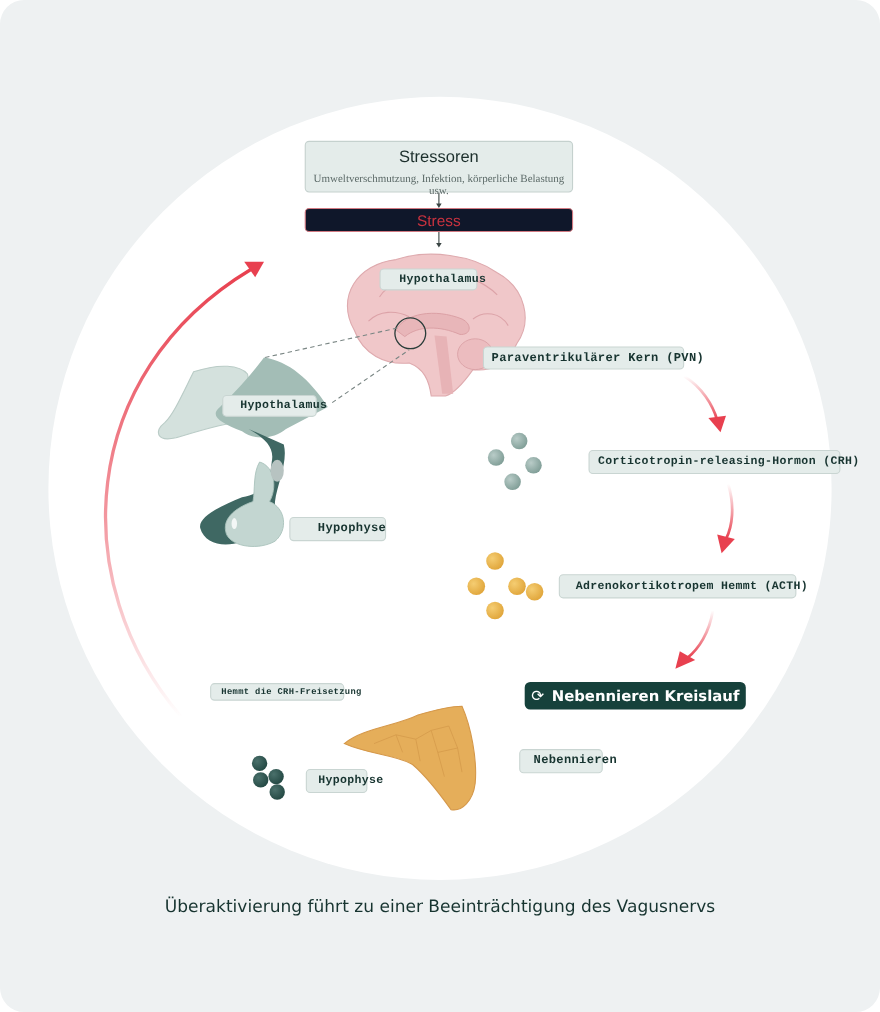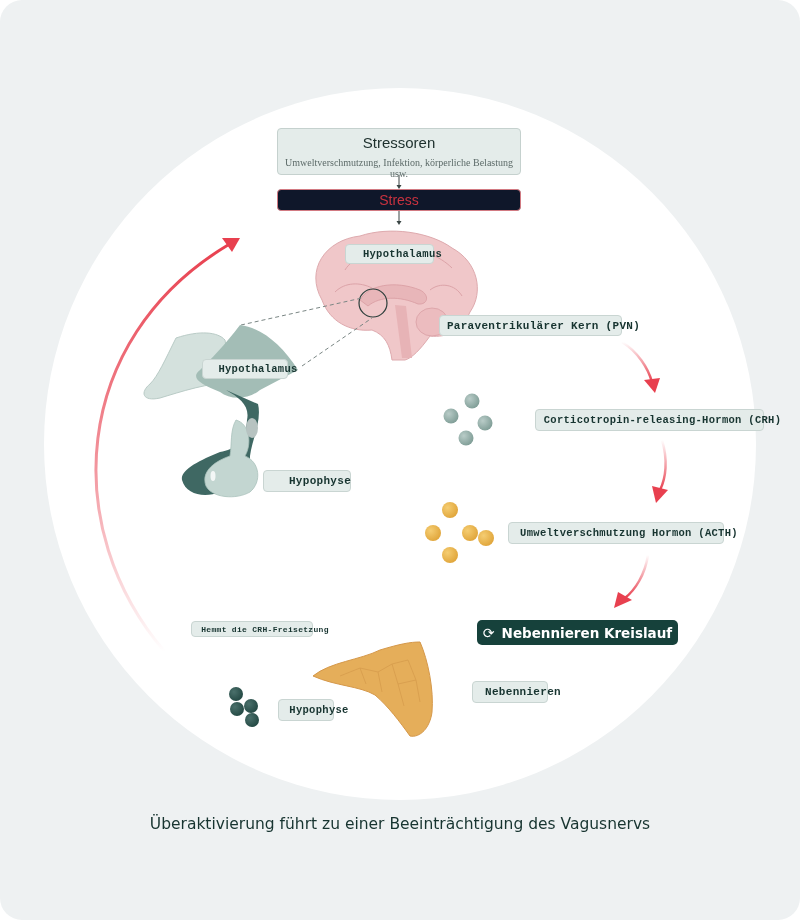--- a/index.html
+++ b/index.html
@@ -129,21 +129,21 @@
   <div class="t">Stressoren</div>
   <div class="s">Umweltverschmutzung, Infektion, körperliche Belastung usw.</div>
 </div>
 <div class="stress">Stress</div>
 
 <div class="label" style="left:345px; top:244px; width:89px; height:20px; font-size:10.5px;">Hypothalamus</div>
 <div class="label" style="left:439px; top:315px; width:183px; height:21px;">Paraventrikulärer Kern (PVN)</div>
 <div class="label" style="left:202px; top:359px; width:86px; height:20px; font-size:10.5px;">Hypothalamus</div>
 <div class="label" style="left:263px; top:470px; width:88px; height:22px;">Hypophyse</div>
 <div class="label" style="left:507px; top:409px; width:229px; height:22px; font-size:10.5px;margin-left:28px;">Corticotropin-releasing-Hormon (CRH)</div>
-<div class="label" style="left:508px; top:522px; width:216px; height:22px; font-size:10.5px;">Umweltverschmutzung Hormon (ACTH)</div>
+<div class="label" style="left:508px; top:522px; width:216px; height:22px; font-size:10.5px;">Adrenokortikotropem Hemmt (ACTH)</div>
 <div class="label" style="left:191px; top:621px; width:122px; height:16px; font-size:8px;">Hemmt die CRH-Freisetzung</div>
 <div class="label" style="left:472px; top:681px; width:76px; height:22px;">Nebennieren</div>
 <div class="label" style="left:278px; top:699px; width:56px; height:22px; font-size:10.5px;">Hypophyse</div>
 
 <div class="system">
   <span class="ic">⟳</span>
   <span>Nebennieren Kreislauf</span>
 </div>
 
 <div class="caption">Überaktivierung führt zu einer Beeinträchtigung des Vagusnervs</div>

